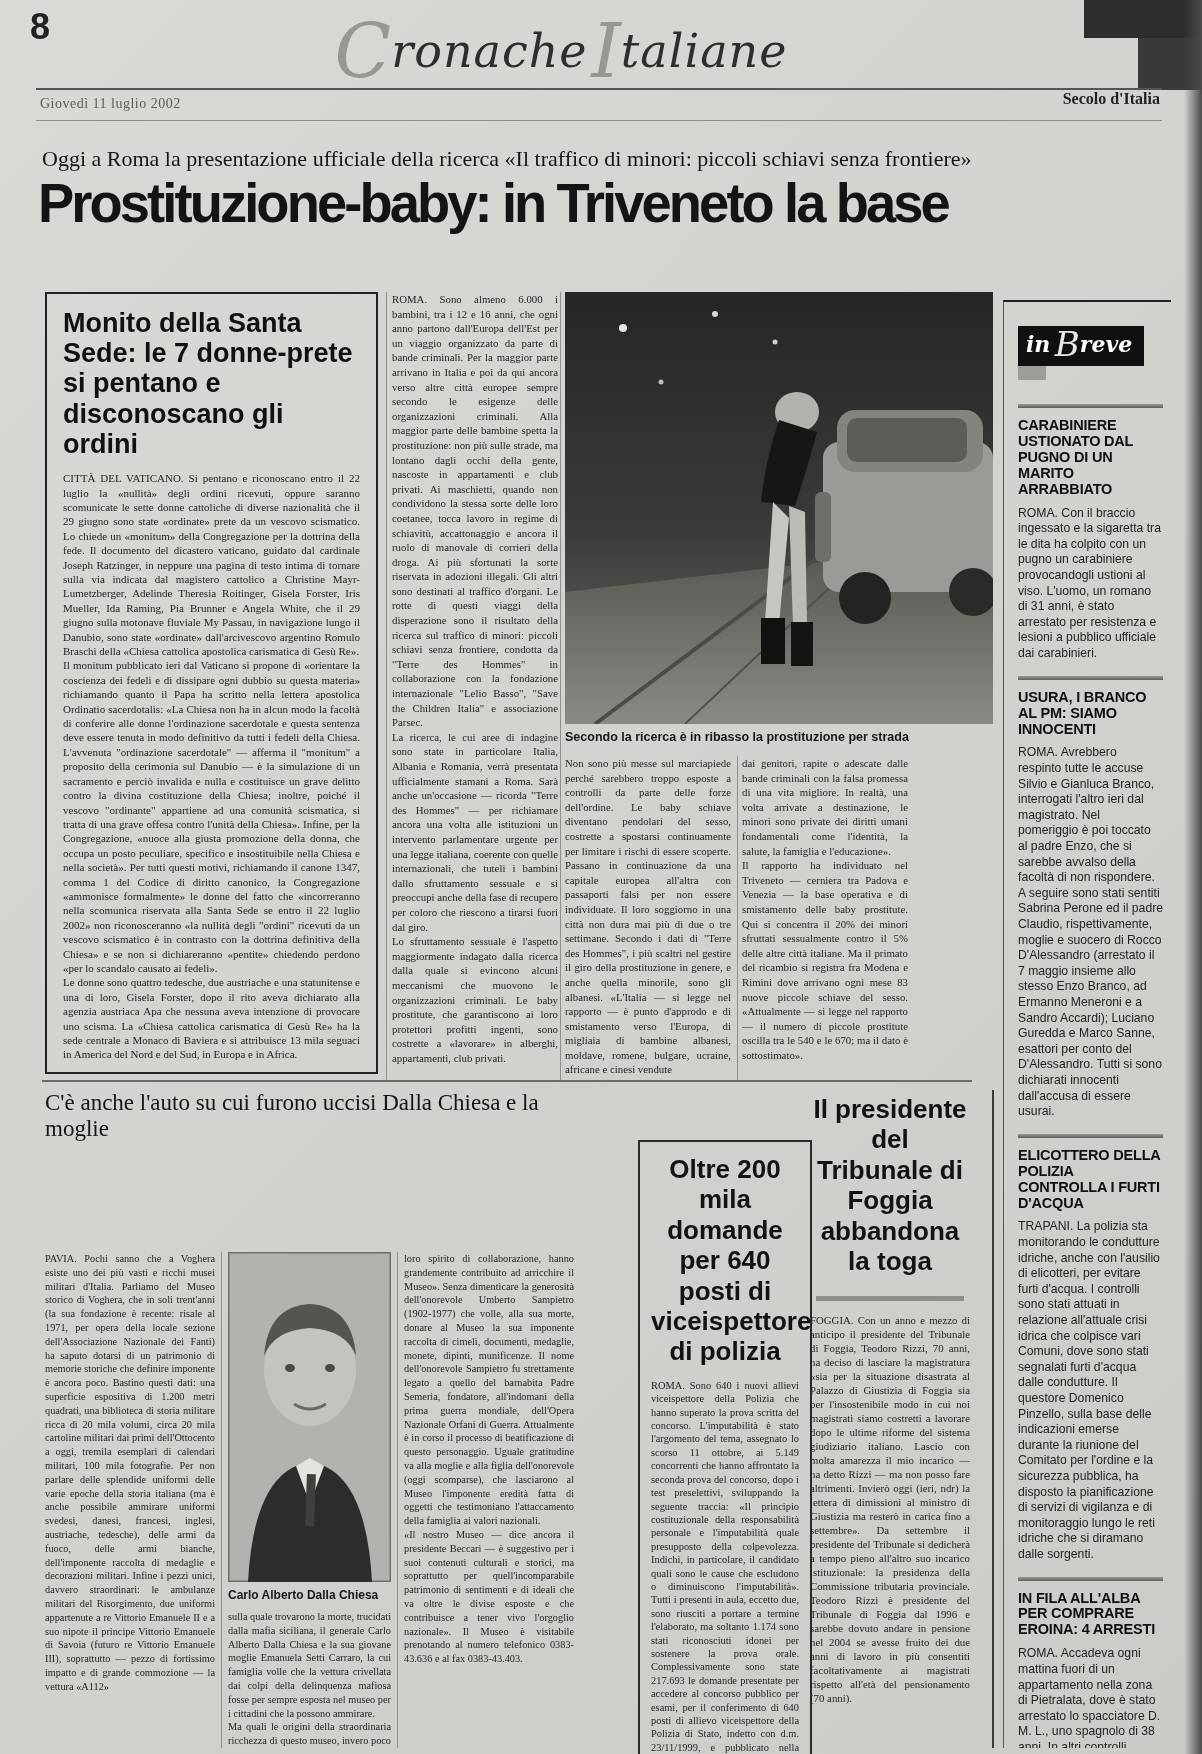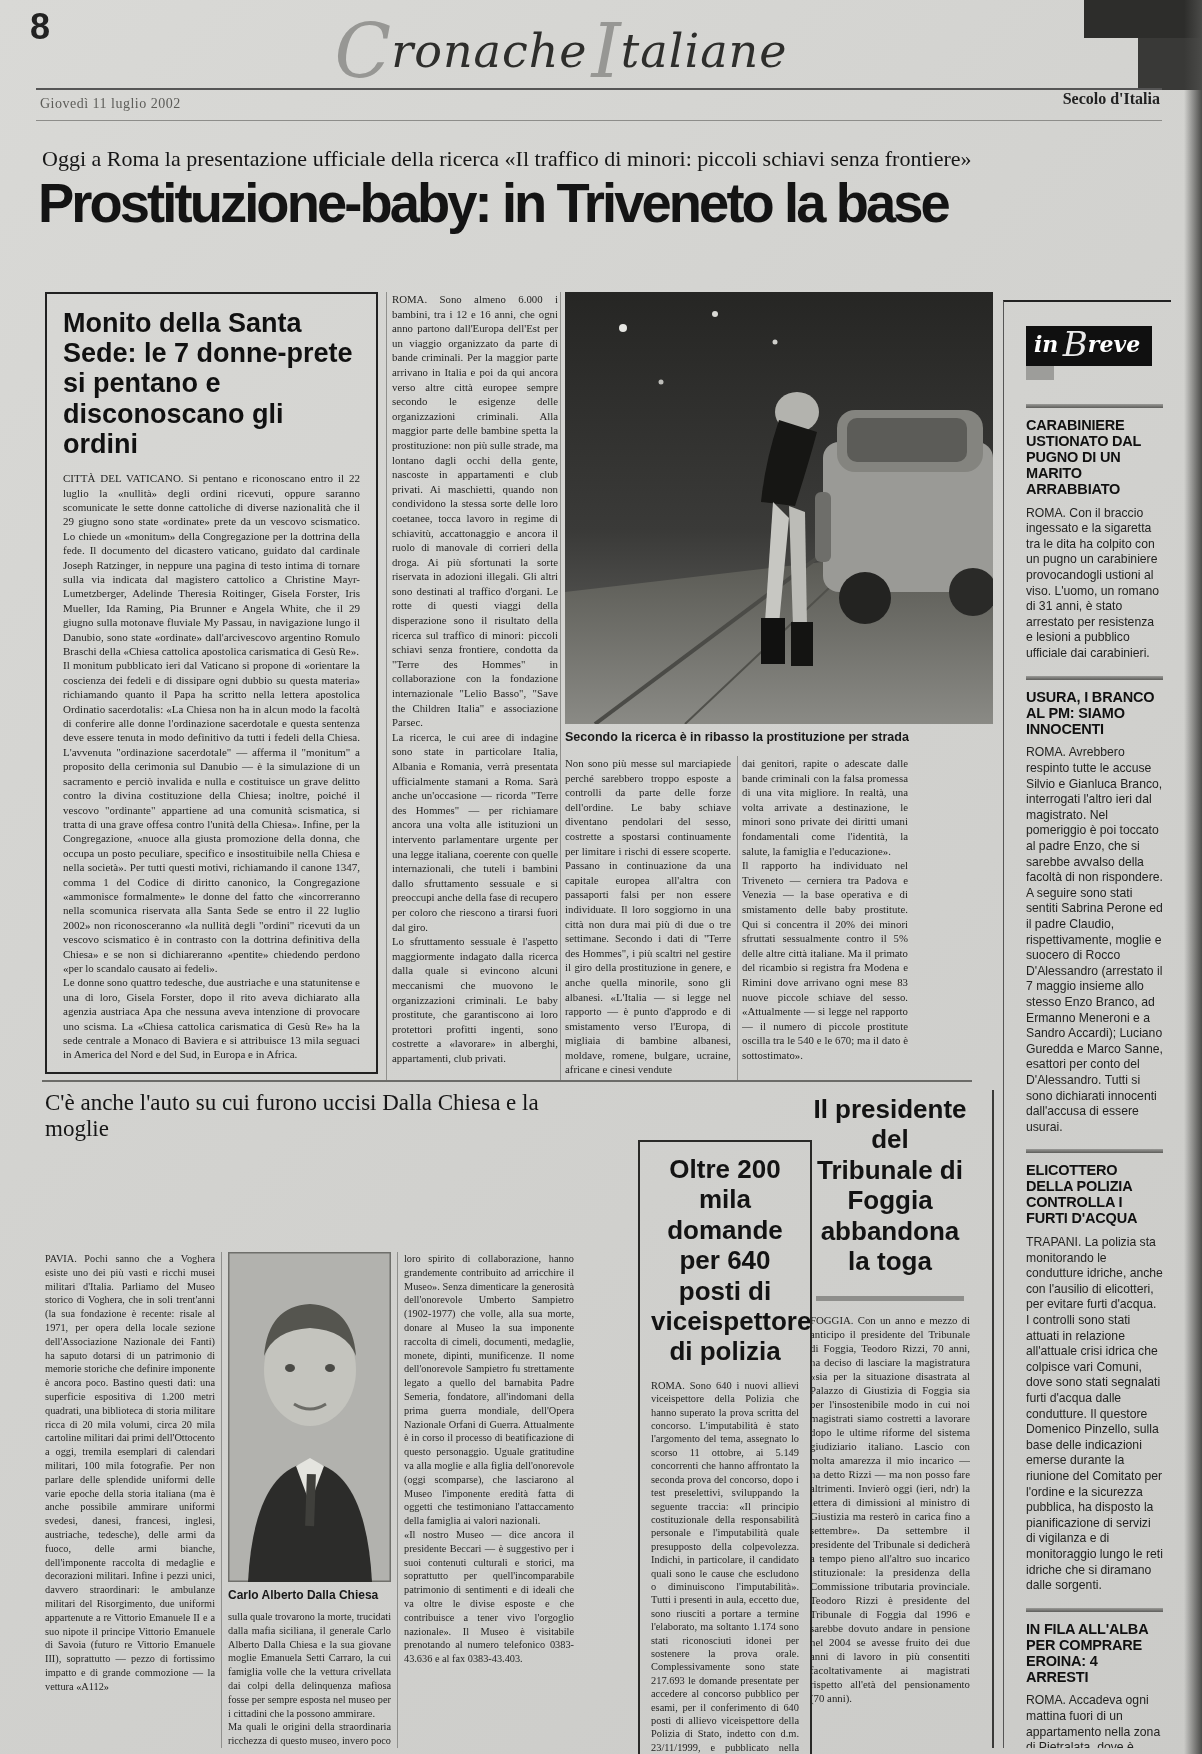--- a/index.html
+++ b/index.html
@@ -44,21 +44,21 @@
   .lcol1{position:absolute;left:392px;top:292px;width:166px;height:788px;}
   .photo{position:absolute;left:565px;top:292px;width:428px;height:432px;}
   .photo svg{display:block;width:100%;height:100%;}
   .caption{position:absolute;left:565px;top:730px;width:360px;
            font-family:"Liberation Sans",sans-serif;font-weight:bold;font-size:12.5px;color:#191919;}
   .lcol2{position:absolute;left:565px;top:756px;width:166px;height:324px;}
   .lcol3{position:absolute;left:742px;top:756px;width:166px;height:324px;}
   
   .breve{position:absolute;left:1003px;top:300px;width:168px;height:1448px;
          border-top:2px solid #222;border-left:1px solid #555;box-sizing:border-box;
-         padding:24px 8px 0 22px;font-family:"Liberation Sans",sans-serif;overflow:hidden;}
+         padding:24px 8px 0 14px;font-family:"Liberation Sans",sans-serif;overflow:hidden;}
   .breve-bar{display:inline-block;background:#101010;color:#fff;padding:1px 12px 5px 8px;
              line-height:1;}
   .breve-bar .bi{font-family:"DejaVu Serif",serif;font-style:italic;font-weight:bold;font-size:22px;}
   .breve-bar .bb{font-family:"DejaVu Serif",serif;font-style:italic;font-size:34px;
                  vertical-align:-4px;color:#e8e8e8;}
   .breve-shadow{display:inline-block;width:28px;height:14px;background:#9d9d9a;vertical-align:6px;}
   .breve-sep{height:4px;background:linear-gradient(#9a9a97,#5d5d5a);margin:14px 0 10px 0;}
   .breve h3{margin:4px 0 8px 0;font-size:14.5px;line-height:1.1;color:#101010;
             letter-spacing:-.2px;}
   .breve .ibody{font-size:12.2px;line-height:15.6px;color:#232321;text-align:left;

